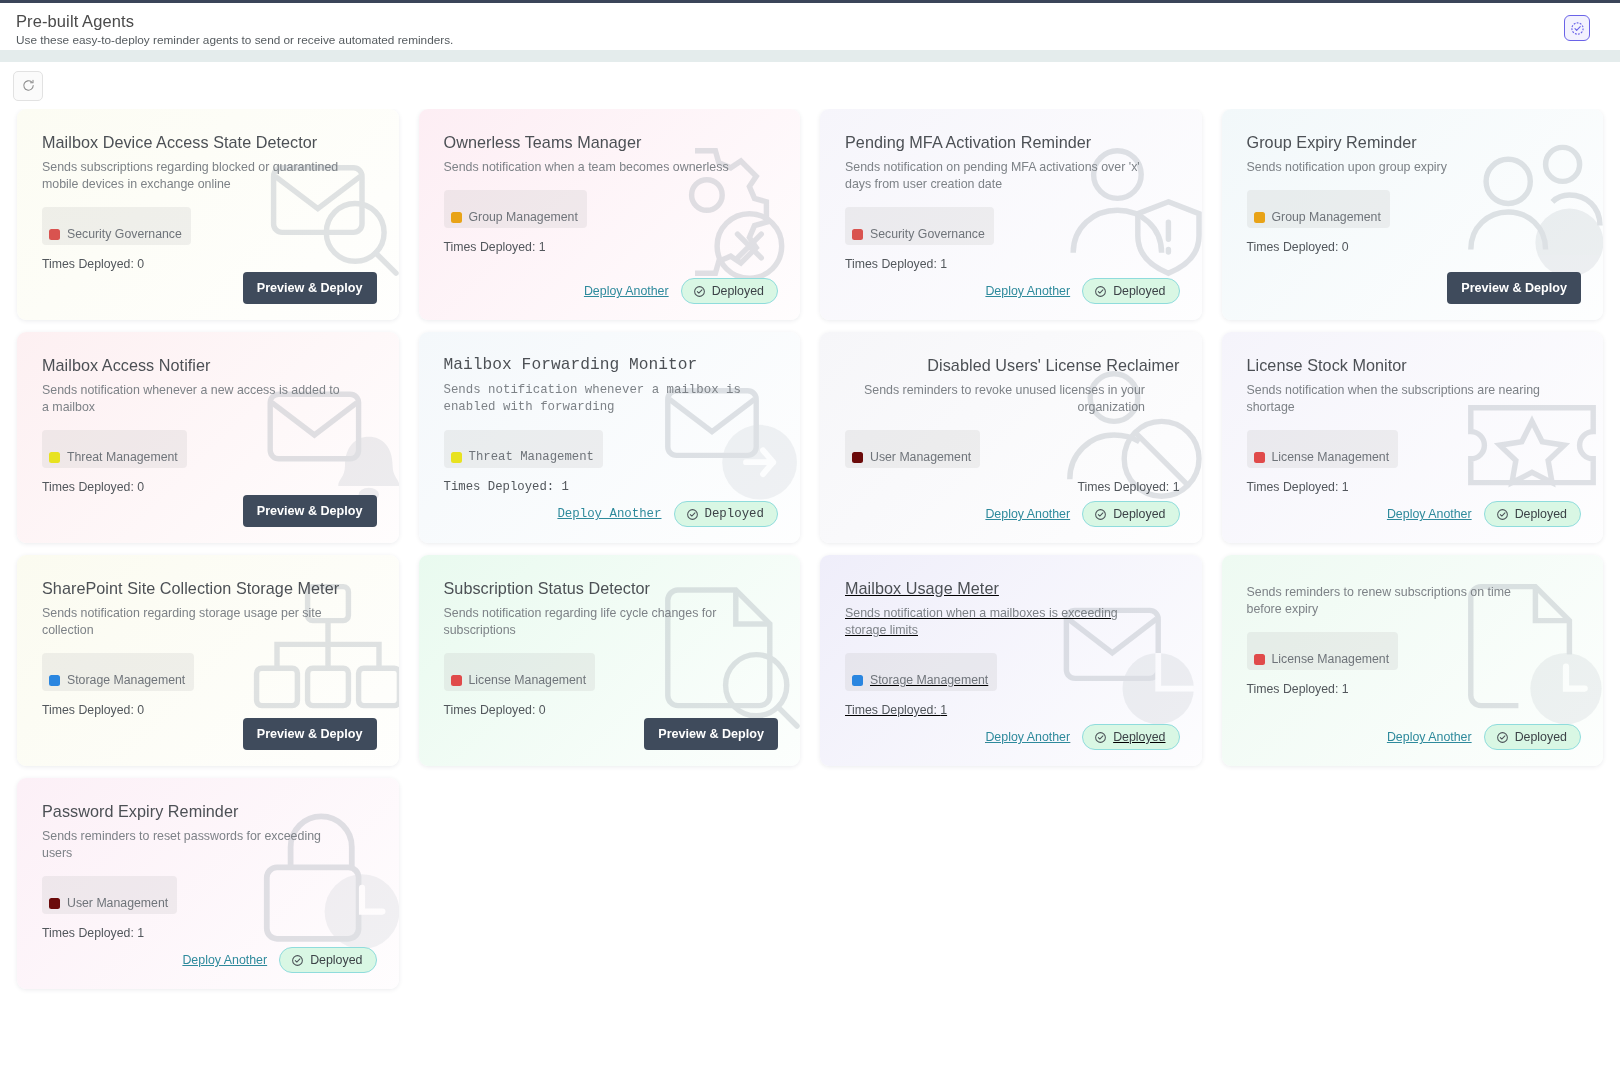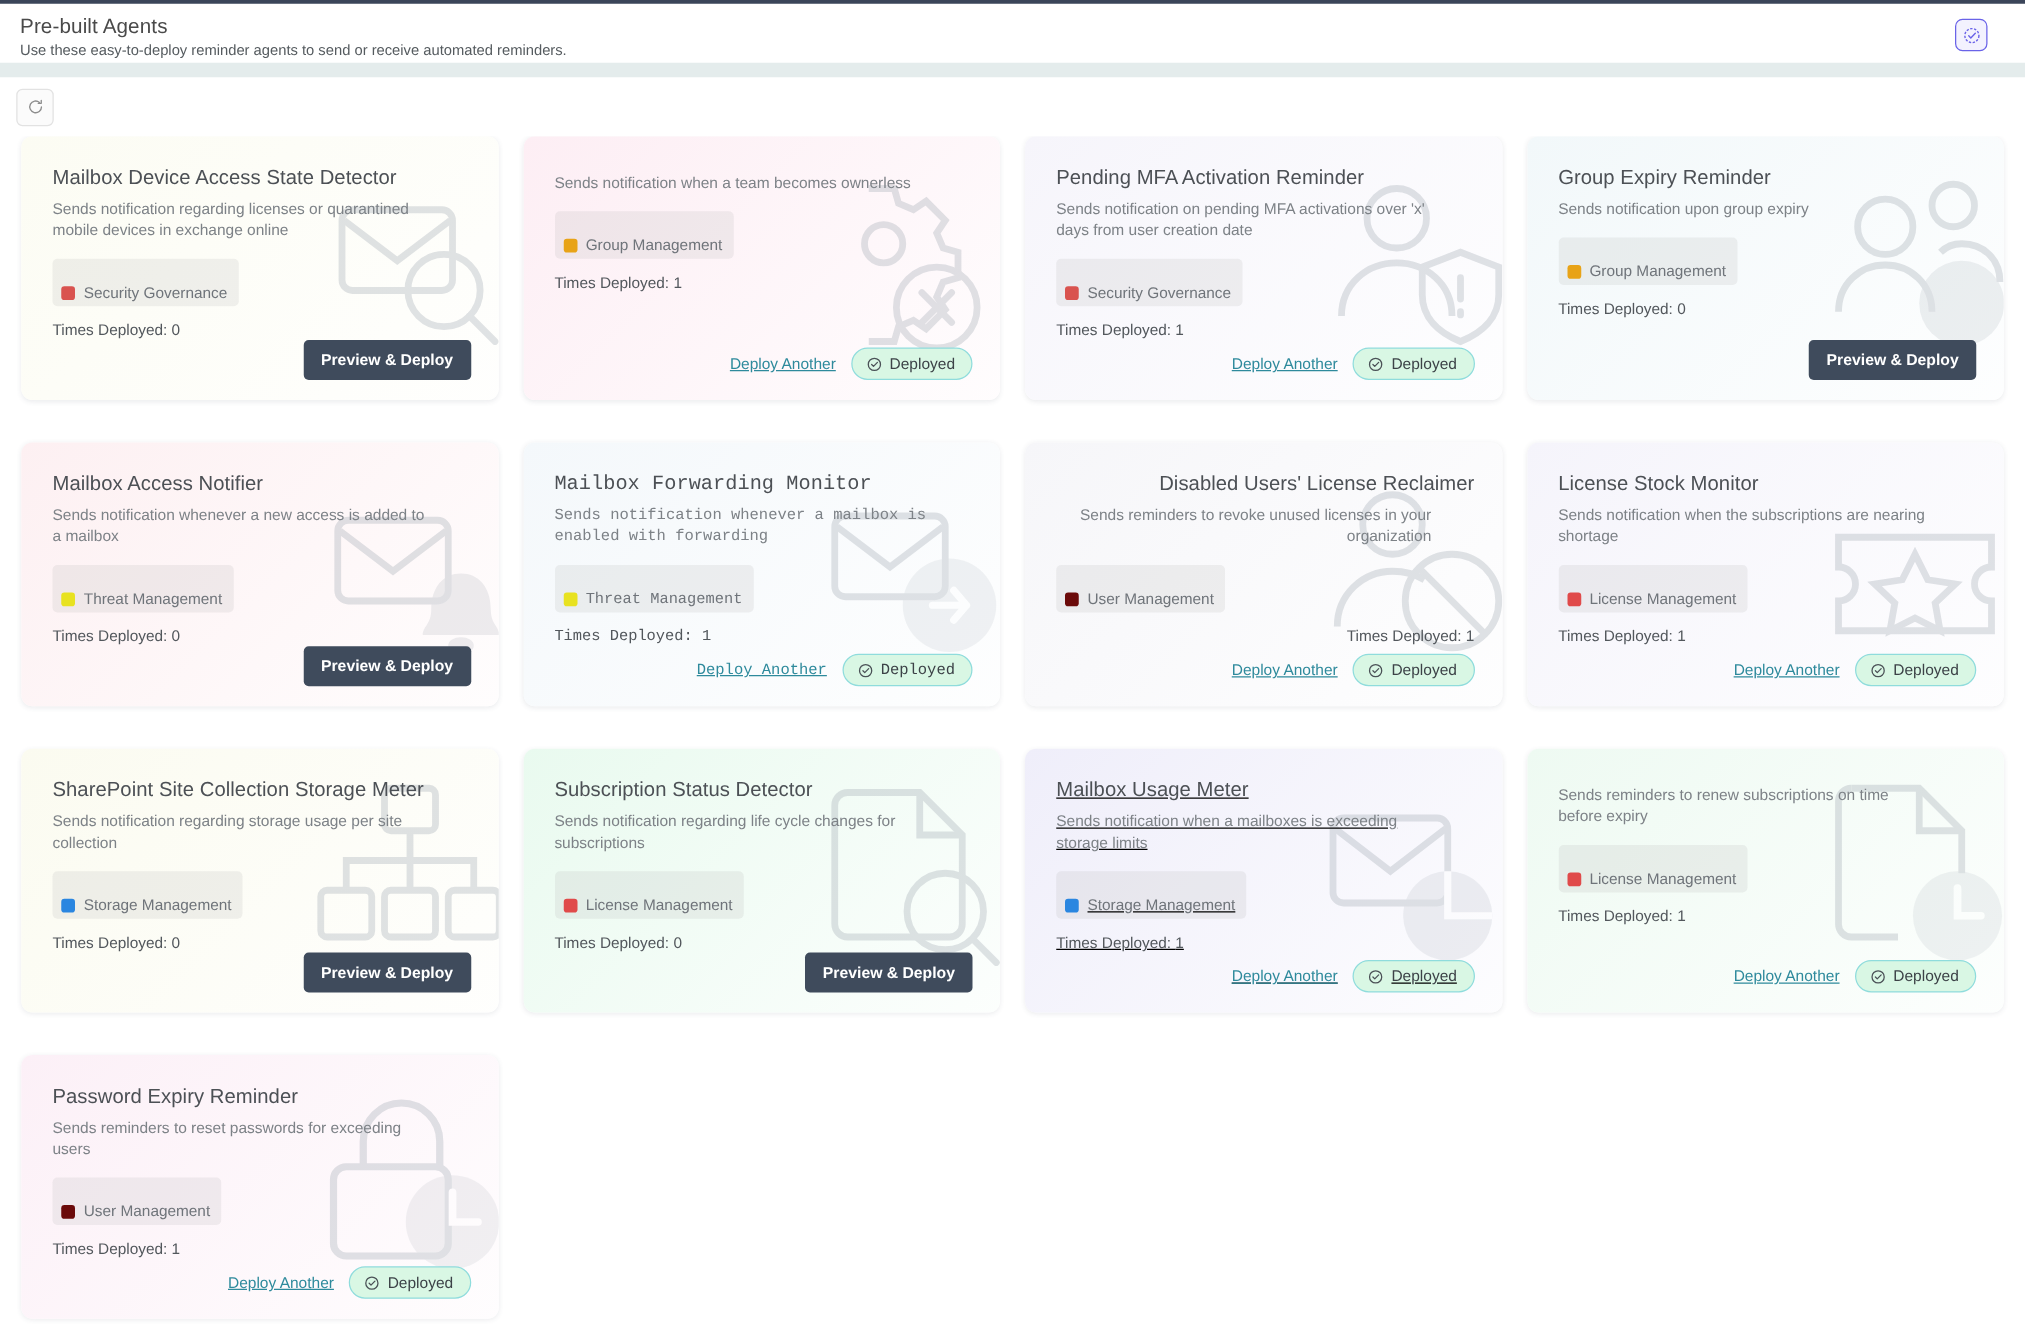--- a/index.html
+++ b/index.html
@@ -83,21 +83,21 @@
 
   
   .grid-wrap {
     flex: 1 1 auto;
     padding: 0 17px;
     overflow: hidden;
   }
   .grid {
     display: grid;
     grid-template-columns: repeat(4, 1fr);
-    gap: 34px 20px;
+    gap: 12px 20px;
   }
 
   .card {
     position: relative;
     border-radius: 9px;
     height: 211px;
     padding: 23px 22px 16px 25px;
     overflow: hidden;
     box-shadow: 0 1px 4px rgba(60,70,90,.10);
     display: flex;
@@ -240,39 +240,40 @@
         <div class="card" style="background: linear-gradient(135deg, rgb(252, 252, 243) 0%, rgb(255, 255, 255) 115%);">
           <div class="card-wm">
             <svg viewBox="0 0 100 100" fill="none" stroke="currentColor" stroke-width="3.2">
               <rect x="18" y="24" width="52" height="38" rx="5"></rect>
               <path d="M19 29l25 19 25-19"></path>
               <circle cx="66" cy="62" r="17"></circle>
               <path d="M78 74l12 12" stroke-linecap="round"></path>
             </svg>
           </div>
           <div class="card-title">Mailbox Device Access State Detector</div>
-          <div class="card-desc">Sends notification regarding licenses or quarantined mobile devices in exchange online</div>
+          <div class="card-desc">Sends subscriptions regarding blocked or quarantined mobile devices in exchange online</div>
           <div class="chip">
             <span class="chip-dot" style="background:#d9534f"></span>
             <span class="chip-label">Security Governance</span>
           </div>
           <div class="deployed-count"><span>Times Deployed: </span><span>0</span></div>
           <div class="card-actions">
             <button class="btn-primary">Preview &amp; Deploy</button>
           </div>
         </div>
         <div class="card" style="background: linear-gradient(135deg, rgb(253, 238, 244) 0%, rgb(255, 255, 255) 115%);">
           <div class="card-wm">
             <svg viewBox="0 0 100 100" fill="none" stroke="currentColor" stroke-width="3.2">
               <path d="M30 14h12l2 7 7 3 6-4 9 9-4 6 3 7 7 2v12l-7 2-3 7 4 6-9 9-6-4-7 3-2 7H30"></path>
               <circle cx="37" cy="40" r="9"></circle>
               <circle cx="62" cy="70" r="19"></circle>
               <path d="M55 63l14 14M69 63L55 77" stroke-linecap="round"></path>
             </svg>
           </div>
+          <div class="card-title">Ownerless Teams Manager</div>
           <div class="card-desc">Sends notification when a team becomes ownerless</div>
           <div class="chip">
             <span class="chip-dot" style="background:#e8a317"></span>
             <span class="chip-label">Group Management</span>
           </div>
           <div class="deployed-count"><span>Times Deployed: </span><span>1</span></div>
           <div class="card-actions">
             <span class="link-deploy">Deploy Another</span>
             <span class="badge-deployed">
               <svg width="13" height="13" viewBox="0 0 24 24" fill="none" stroke="#4b5257" stroke-width="1.9">

